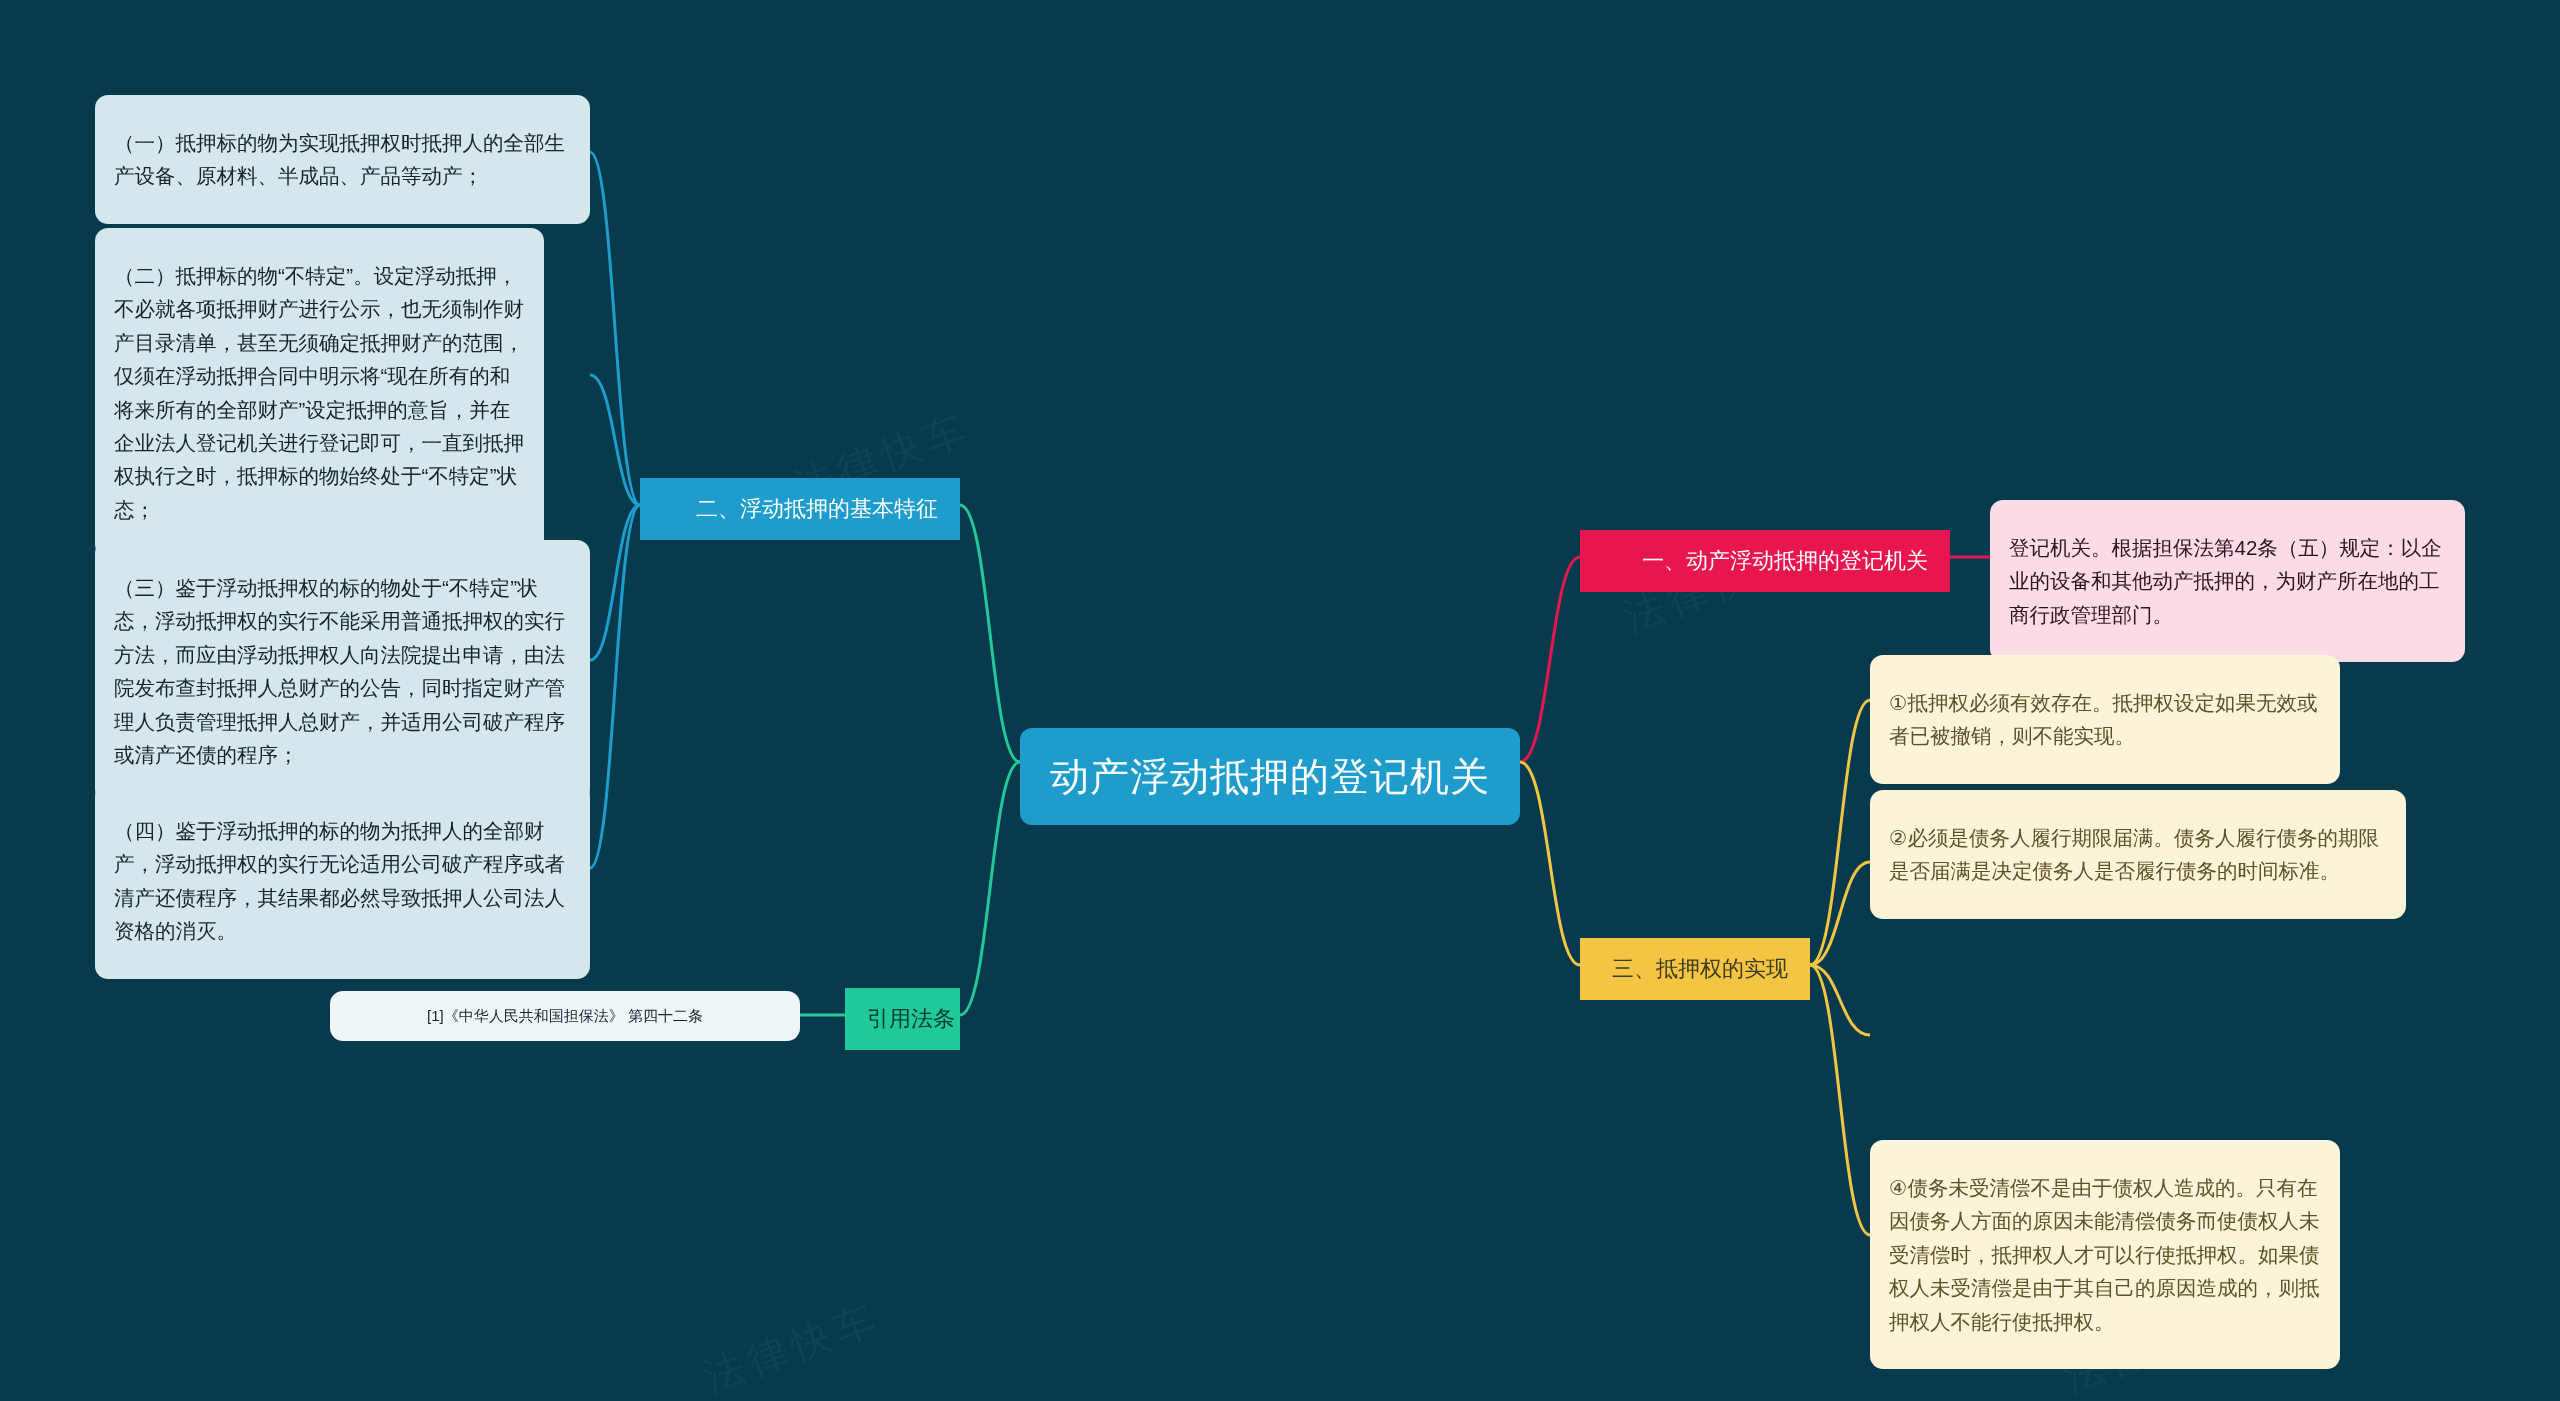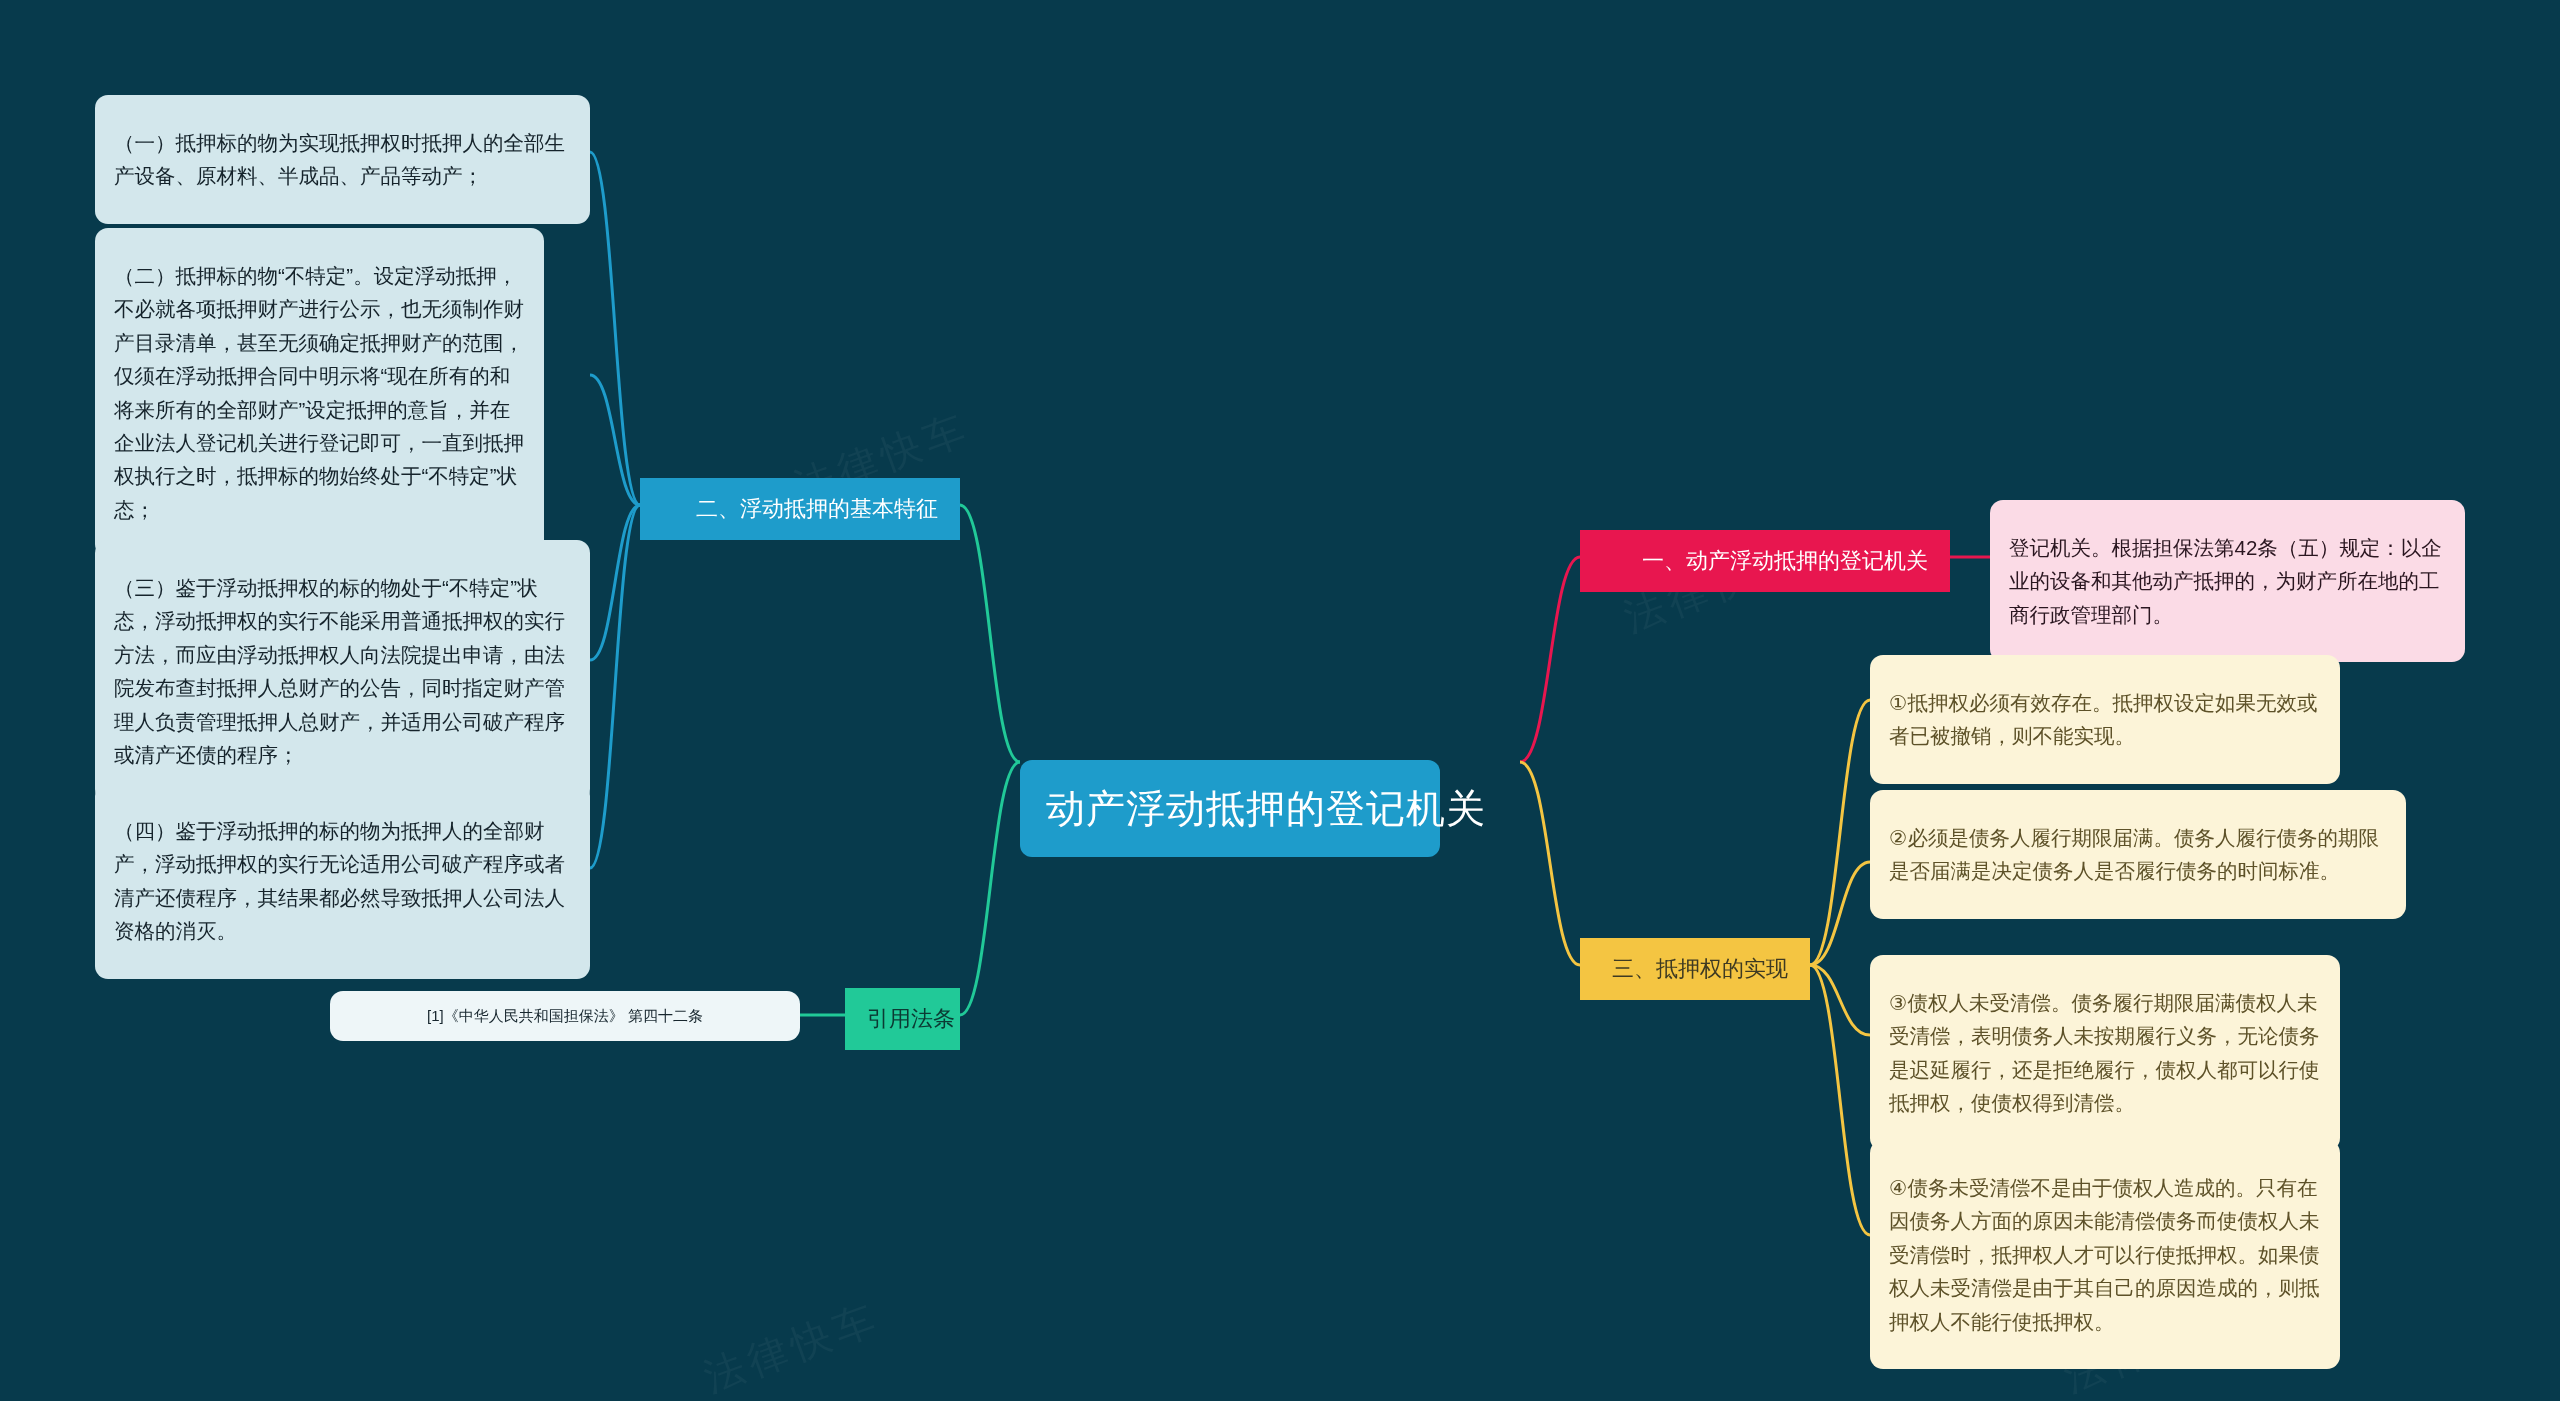--- a/index.html
+++ b/index.html
@@ -127,21 +127,21 @@
     <path d="M1810 965 C 1840 965, 1840 1035, 1870 1035" fill="none" stroke="#f4c542" stroke-width="3"></path>
     <path d="M1810 965 C 1840 965, 1840 1235, 1870 1235" fill="none" stroke="#f4c542" stroke-width="3"></path>
   </svg>
 
   <div class="wm" style="left:310px; top:380px;">法律快车</div>
   <div class="wm" style="left:790px; top:430px;">法律快车</div>
   <div class="wm" style="left:1620px; top:560px;">法律快车</div>
   <div class="wm" style="left:700px; top:1320px;">法律快车</div>
   <div class="wm" style="left:2060px; top:1320px;">法律快车</div>
 
-  <div class="node root" style="left:1020px; top:760px; width:420px;">动产浮动抵押的登记机关</div>
+  <div class="node root" style="left:1020px; top:728px; width:500px;">动产浮动抵押的登记机关</div>
 
   <div class="node topic cyan" style="left:640px; top:478px; width:320px;">二、浮动抵押的基本特征</div>
 
   <div class="node leaf ice" style="left:95px; top:95px; width:495px;">（一）抵押标的物为实现抵押权时抵押人的全部生产设备、原材料、半成品、产品等动产；</div>
 
   <div class="node leaf ice" style="left:95px; top:228px; width:449px;">（二）抵押标的物“不特定”。设定浮动抵押，不必就各项抵押财产进行公示，也无须制作财产目录清单，甚至无须确定抵押财产的范围，仅须在浮动抵押合同中明示将“现在所有的和将来所有的全部财产”设定抵押的意旨，并在企业法人登记机关进行登记即可，一直到抵押权执行之时，抵押标的物始终处于“不特定”状态；</div>
 
   <div class="node leaf ice" style="left:95px; top:540px; width:495px;">（三）鉴于浮动抵押权的标的物处于“不特定”状态，浮动抵押权的实行不能采用普通抵押权的实行方法，而应由浮动抵押权人向法院提出申请，由法院发布查封抵押人总财产的公告，同时指定财产管理人负责管理抵押人总财产，并适用公司破产程序或清产还债的程序；</div>
 
   <div class="node leaf ice" style="left:95px; top:783px; width:495px;">（四）鉴于浮动抵押的标的物为抵押人的全部财产，浮动抵押权的实行无论适用公司破产程序或者清产还债程序，其结果都必然导致抵押人公司法人资格的消灭。</div>
@@ -153,17 +153,16 @@
   <div class="node topic pink" style="left:1580px; top:530px; width:370px;">一、动产浮动抵押的登记机关</div>
 
   <div class="node leaf rose" style="left:1990px; top:500px; width:475px;">登记机关。根据担保法第42条（五）规定：以企业的设备和其他动产抵押的，为财产所在地的工商行政管理部门。</div>
 
   <div class="node topic amber" style="left:1580px; top:938px; width:230px;">三、抵押权的实现</div>
 
   <div class="node leaf cream" style="left:1870px; top:655px; width:470px;">①抵押权必须有效存在。抵押权设定如果无效或者已被撤销，则不能实现。</div>
 
   <div class="node leaf cream" style="left:1870px; top:790px; width:536px;">②必须是债务人履行期限届满。债务人履行债务的期限是否届满是决定债务人是否履行债务的时间标准。</div>
 
-  <div class="node leaf cream" style="left:1870px; top:955px; width:470px;">③债权人未受清偿。债务履行期限届满债权人未受清偿，表明债务人未按期履行义务，无论债务是迟延履行，还是拒绝履行，债权人都可以行使抵押权，使债权得到清偿。</div>
 
   <div class="node leaf cream" style="left:1870px; top:1140px; width:470px;">④债务未受清偿不是由于债权人造成的。只有在因债务人方面的原因未能清偿债务而使债权人未受清偿时，抵押权人才可以行使抵押权。如果债权人未受清偿是由于其自己的原因造成的，则抵押权人不能行使抵押权。</div>
 
 </div>
 
 </body></html>

